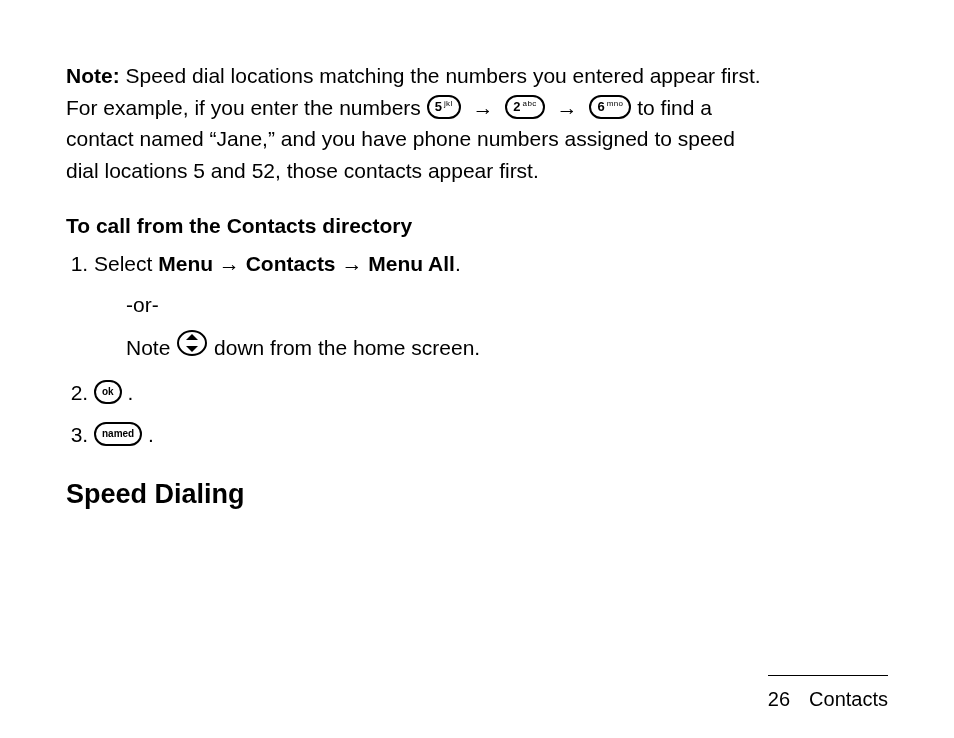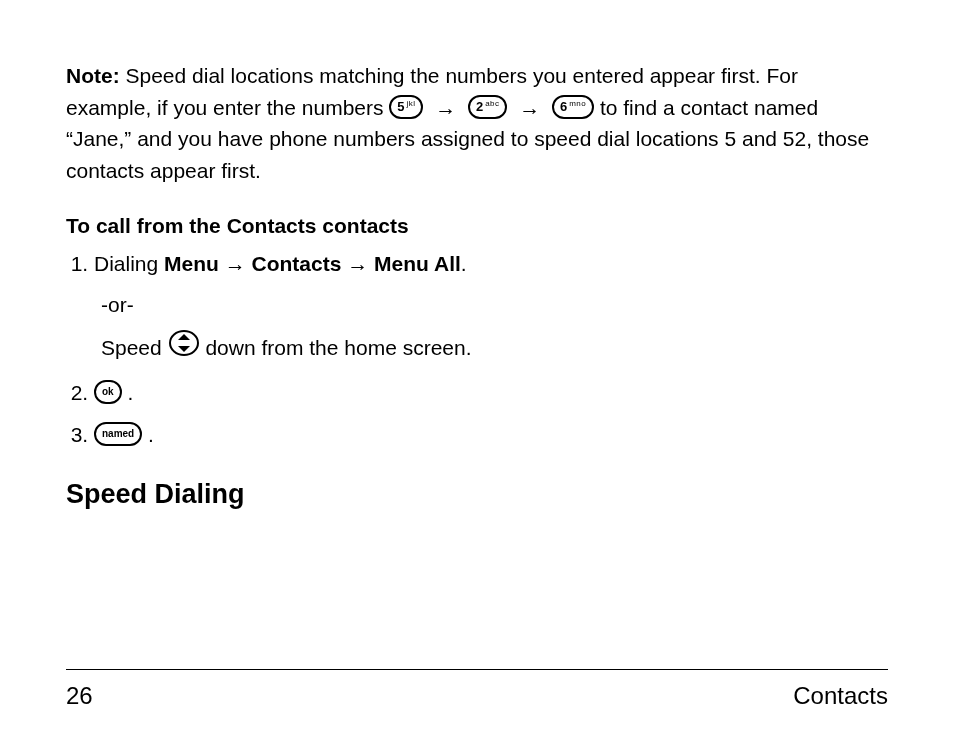--- a/index.html
+++ b/index.html
@@ -10,37 +10,37 @@
     background: #ffffff;
     color: #000000;
     font-family: Verdana, Tahoma, Geneva, sans-serif;
     font-size: 21px;
     line-height: 1.5;
   }
   .page {
     box-sizing: border-box;
     padding: 60px 66px 24px 66px;
     display: flex;
-    flex-direction: column;
+    flex-direction: row;
     height: 100%;
   }
   .content { flex: 1 1 auto; }
   .bold { font-weight: 700; }
   .note-para { margin: 0 0 24px 0; }
   .subheading {
     font-weight: 700;
     margin: 0 0 6px 0;
   }
   ol.steps {
     margin: 0 0 20px 0;
     padding-left: 28px;
   }
   ol.steps > li { margin-bottom: 10px; }
   .indent {
-    margin-left: 7px;
+    margin-left: 32px;
     margin-top: 10px;
     margin-bottom: 10px;
   }
   .section-heading {
     font-size: 27px;
     font-weight: 700;
     margin: 24px 0 6px 0;
   }
   .body-para { margin: 0; }
   .arrow { padding: 0 6px; }
@@ -77,22 +77,23 @@
     display: inline-block;
     vertical-align: middle;
     position: relative;
     top: -2px;
   }
   .footer {
     border-top: 1px solid #000;
     padding-top: 8px;
     display: flex;
     justify-content: space-between;
-    font-size: 24px;
+    font-size: 20px;
     margin-top: auto;
+    gap: 19px;
   }
 </style>
 </head>
 <body>
 
 <div class="page">
   <div class="content">
 
     <p class="note-para">
       <span class="bold">Note:</span><span> Speed dial locations matching the numbers you entered appear first. For example, if you enter the numbers </span>
@@ -106,28 +107,28 @@
           <span class="sup">abc</span>
         </span>
       <span class="arrow">→</span>
       <span class="pill">
           <span class="n">6</span>
           <span class="sup">mno</span>
         </span>
       <span> to find a contact named “Jane,” and you have phone numbers assigned to speed dial locations 5 and 52, those contacts appear first.</span>
     </p>
 
-    <p class="subheading">To call from the Contacts contacts</p>
+    <p class="subheading">To call from the Contacts directory</p>
 
     <ol class="steps">
       <li>
-        <span>Dialing </span><span class="bold">Menu</span><span> → </span><span class="bold">Contacts</span><span> → </span><span class="bold">Menu All</span><span>.</span>
+        <span>Select </span><span class="bold">Menu</span><span> → </span><span class="bold">Contacts</span><span> → </span><span class="bold">Menu All</span><span>.</span>
         <div class="indent">-or-</div>
         <div class="indent">
-          <span>Speed </span>
+          <span>Note </span>
           <span class="nav-icon">
             <svg width="32" height="28" viewBox="0 0 32 28">
               <ellipse cx="16" cy="14" rx="14" ry="12" fill="none" stroke="#000" stroke-width="2"></ellipse>
               <polygon points="16,5 10,11 22,11" fill="#000"></polygon>
               <polygon points="16,23 10,17 22,17" fill="#000"></polygon>
             </svg>
           </span>
           <span> down from the home screen.</span>
         </div>
       </li>

